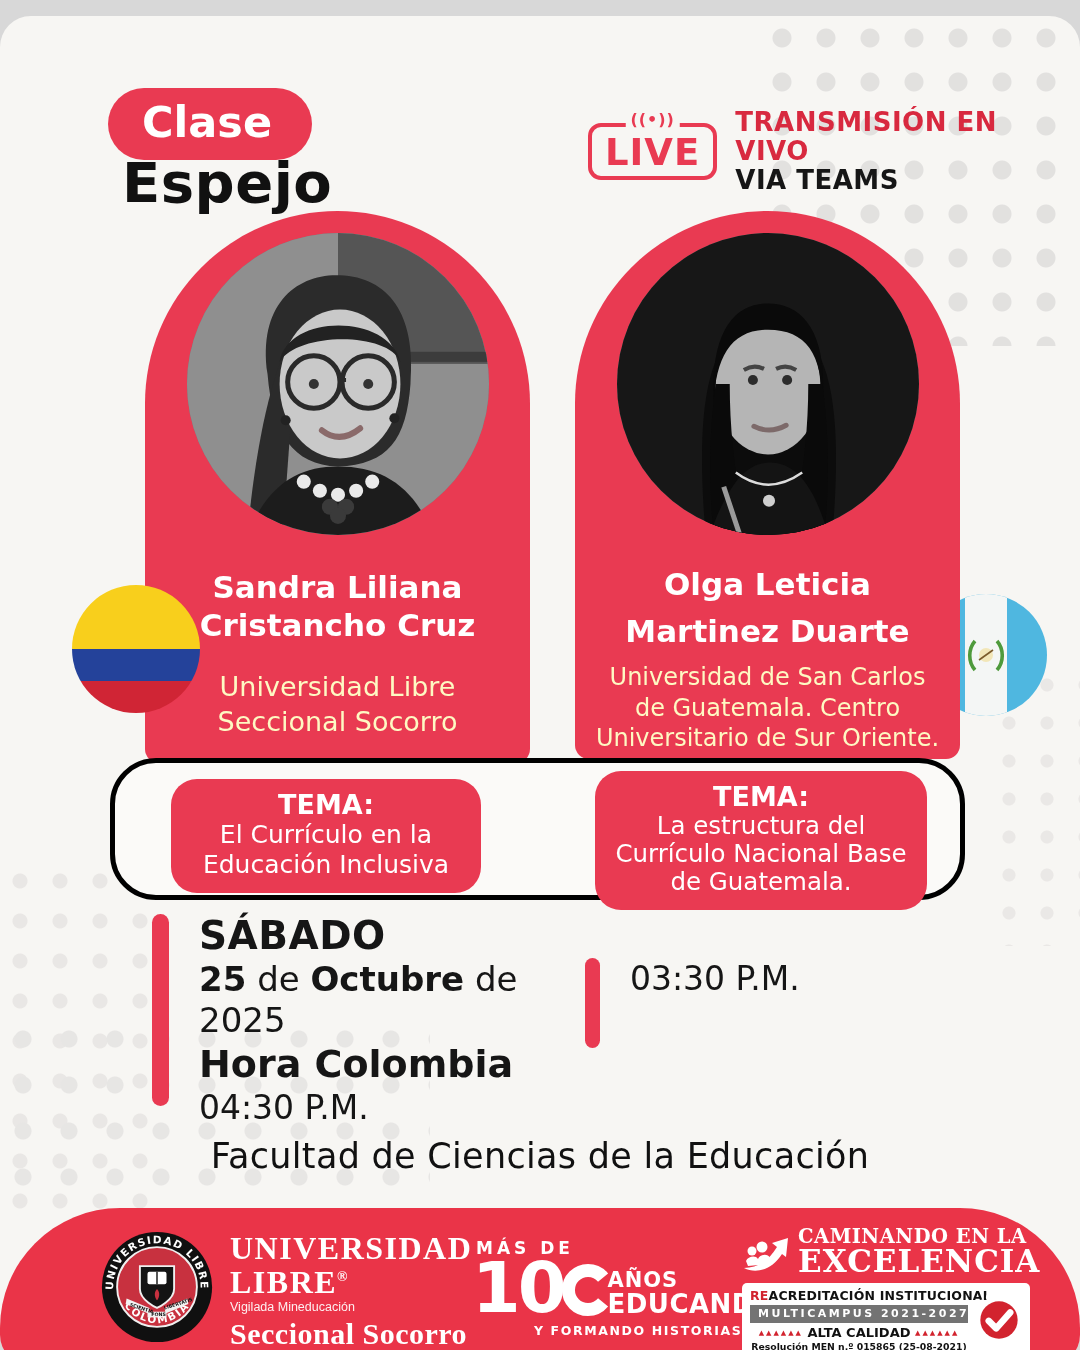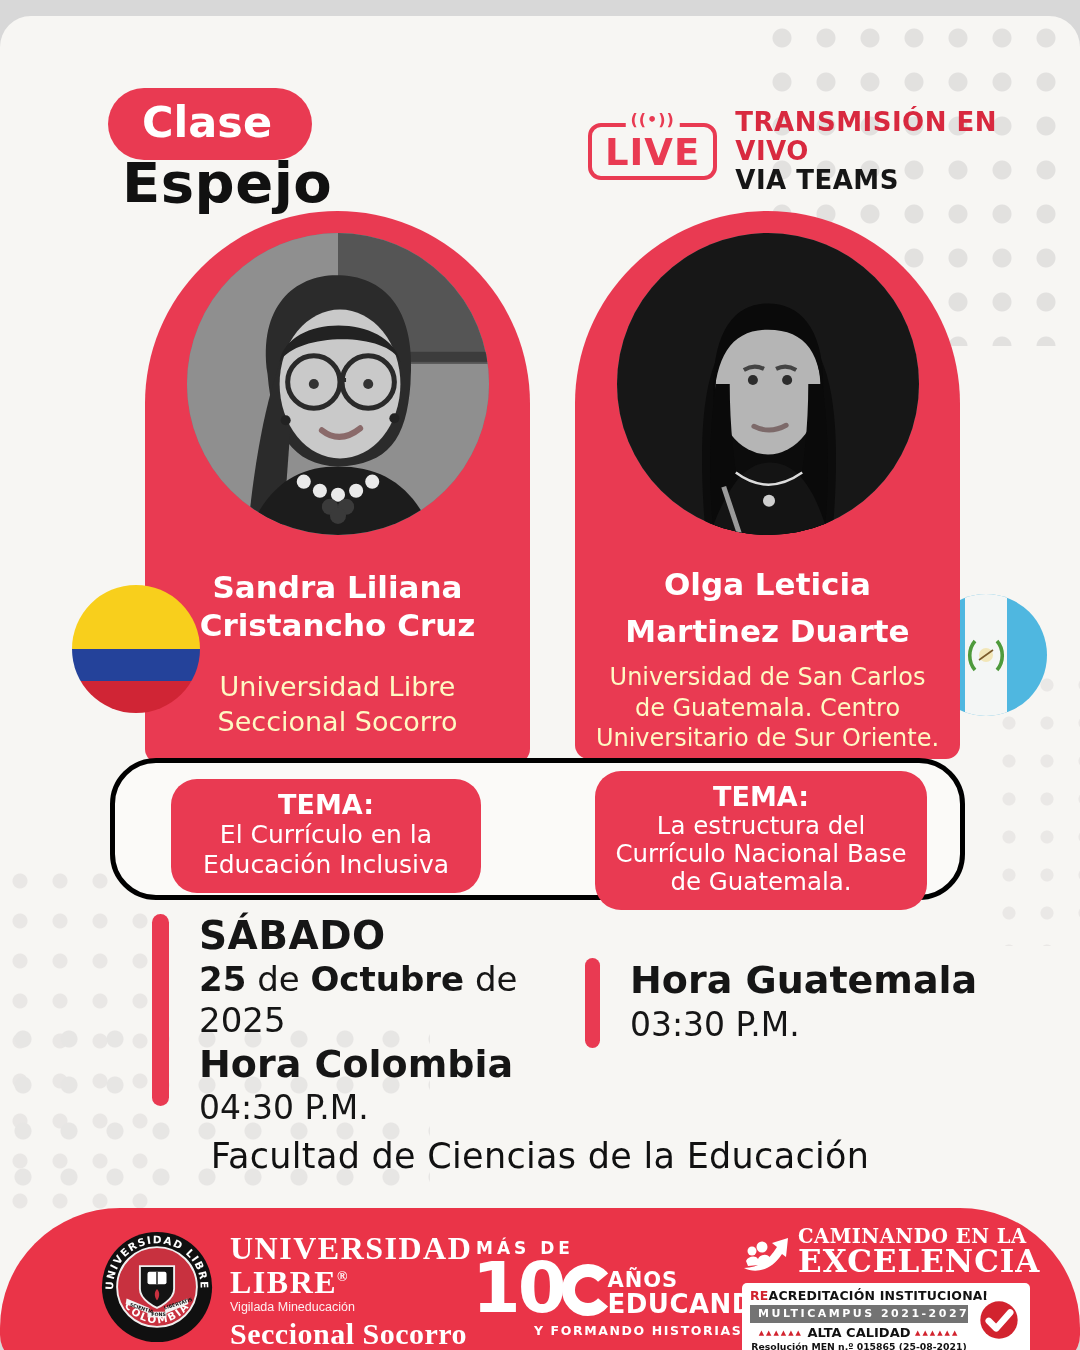--- a/index.html
+++ b/index.html
@@ -270,21 +270,20 @@
         <span>2025</span>
       </div>
       <div class="sched-hora">Hora Colombia</div>
       <div class="sched-time">04:30 P.M.</div>
     </div>
   </div>
 
   <div class="sched sched-right">
     <div class="sched-bar"></div>
     <div class="sched-txt">
-      <div class="sched-hora">Hora Guatemala</div>
       <div class="sched-time">03:30 P.M.</div>
     </div>
   </div>
 
   <div class="faculty">Facultad de Ciencias de la Educación</div>
 
   <div class="footer">
 
     <div class="seal">
       <svg viewBox="0 0 120 120" width="114" height="114">

